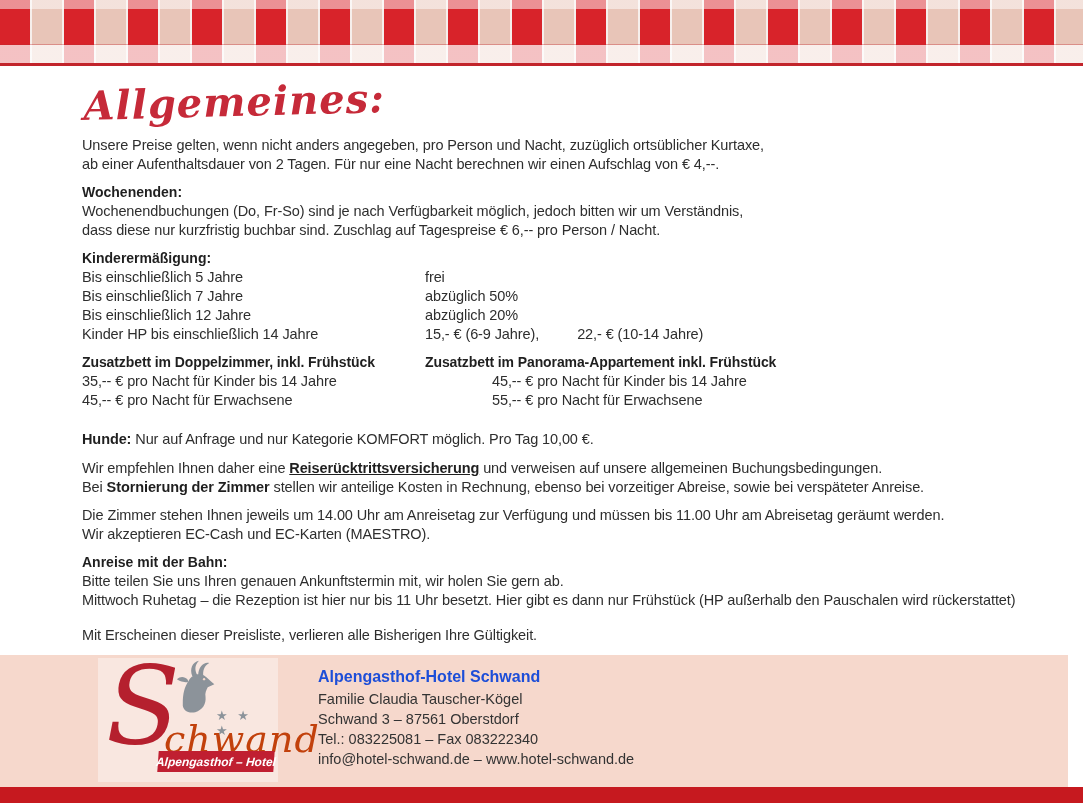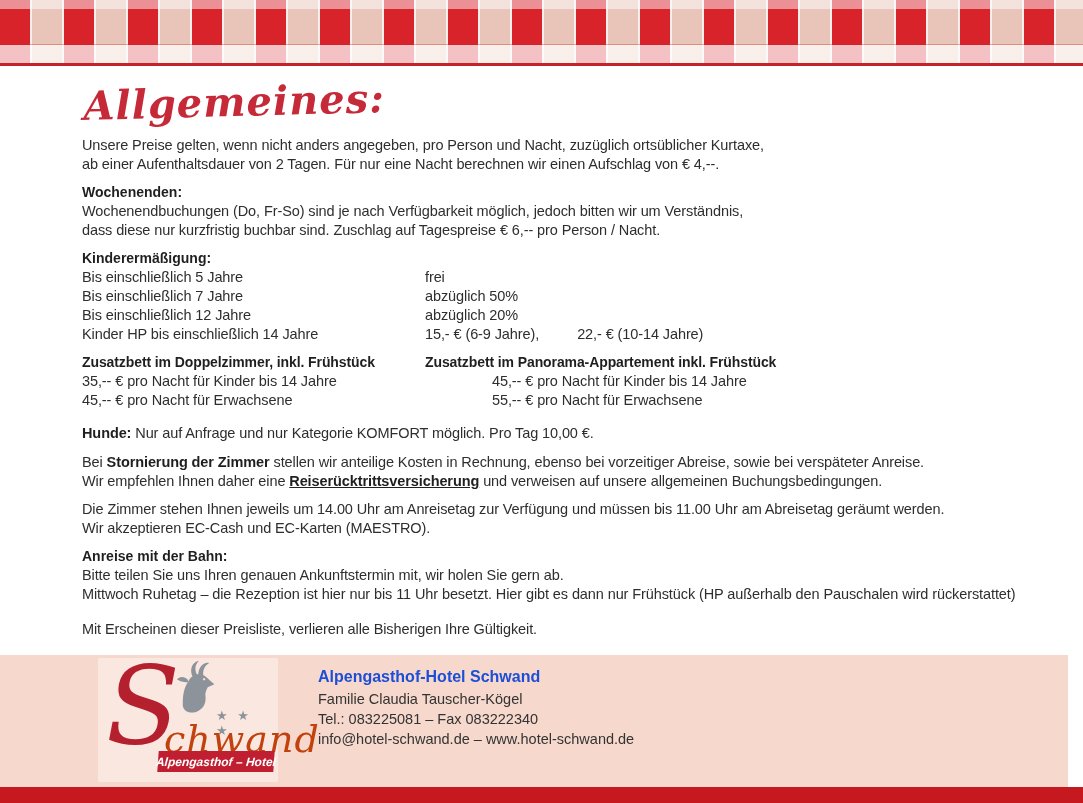--- a/index.html
+++ b/index.html
@@ -34,21 +34,21 @@
     transform:rotate(-1.5deg);transform-origin:left bottom;
     margin:0 0 6px 2px;letter-spacing:1px;
   }
   .line{white-space:nowrap;font-size:14.5px;line-height:19px;letter-spacing:-0.1px;}
   .bold{font-weight:bold;color:#1f1f1f;}
   .sec{margin-bottom:9px;}
   .sec-title{font-weight:bold;color:#1f1f1f;font-size:14px;line-height:19px;}
   .krow{display:flex;}
   .krow .klabel{width:343px;flex:0 0 343px;}
   .krow .kvalue2{margin-left:38px;}
-  .twocol{display:flex;margin-bottom:14px;}
+  .twocol{display:flex;margin-bottom:20px;}
   .col-left{width:343px;flex:0 0 343px;}
   .col-right .line{padding-left:67px;}
   .col-right .sec-title{padding-left:0;}
   .underline{text-decoration:underline;}
   .gap-lg{margin-bottom:10px;}
   .validity{margin-top:16px;}
   
   .footer-block{
     position:absolute;left:0;top:655px;width:1068px;height:132px;
     background:#f6d8cc;
@@ -143,22 +143,22 @@
       <div class="line">45,-- € pro Nacht für Kinder bis 14 Jahre</div>
       <div class="line">55,-- € pro Nacht für Erwachsene</div>
     </div>
   </div>
 
   <div class="sec gap-lg">
     <div class="line"><span class="bold">Hunde:</span><span> Nur auf Anfrage und nur Kategorie KOMFORT möglich. Pro Tag 10,00 €.</span></div>
   </div>
 
   <div class="sec">
+    <div class="line"><span>Wir empfehlen Ihnen daher eine </span><span class="bold underline">Reiserücktrittsversicherung</span><span> und verweisen auf unsere allgemeinen Buchungsbedingungen.</span></div>
     <div class="line"><span>Bei </span><span class="bold">Stornierung der Zimmer</span><span> stellen wir anteilige Kosten in Rechnung, ebenso bei vorzeitiger Abreise, sowie bei verspäteter Anreise.</span></div>
-    <div class="line"><span>Wir empfehlen Ihnen daher eine </span><span class="bold underline">Reiserücktrittsversicherung</span><span> und verweisen auf unsere allgemeinen Buchungsbedingungen.</span></div>
   </div>
 
   <div class="sec">
     <div class="line">Die Zimmer stehen Ihnen jeweils um 14.00 Uhr am Anreisetag zur Verfügung und müssen bis 11.00 Uhr am Abreisetag geräumt werden.</div>
     <div class="line">Wir akzeptieren EC-Cash und EC-Karten (MAESTRO).</div>
   </div>
 
   <div class="sec">
     <div class="sec-title">Anreise mit der Bahn:</div>
     <div class="line">Bitte teilen Sie uns Ihren genauen Ankunftstermin mit, wir holen Sie gern ab.</div>
@@ -181,18 +181,19 @@
       <circle cx="41" cy="26" r="1.6" fill="#f6d8cc"></circle>
     </svg>
     <div class="logo-stars">★ ★ ★</div>
     <div class="logo-banner">
       <span>Alpengasthof – Hotel</span>
     </div>
   </div>
   <div class="contact">
     <div class="c-name">Alpengasthof-Hotel Schwand</div>
     <div class="c-line">Familie Claudia Tauscher-Kögel</div>
+    <div class="c-line">Schwand 3 – 87561 Oberstdorf</div>
     <div class="c-line">Tel.: 083225081 – Fax 083222340</div>
     <div class="c-line">info@hotel-schwand.de – www.hotel-schwand.de</div>
   </div>
 </div>
 
 <div class="bottom-bar"></div>
 
 </body></html>

